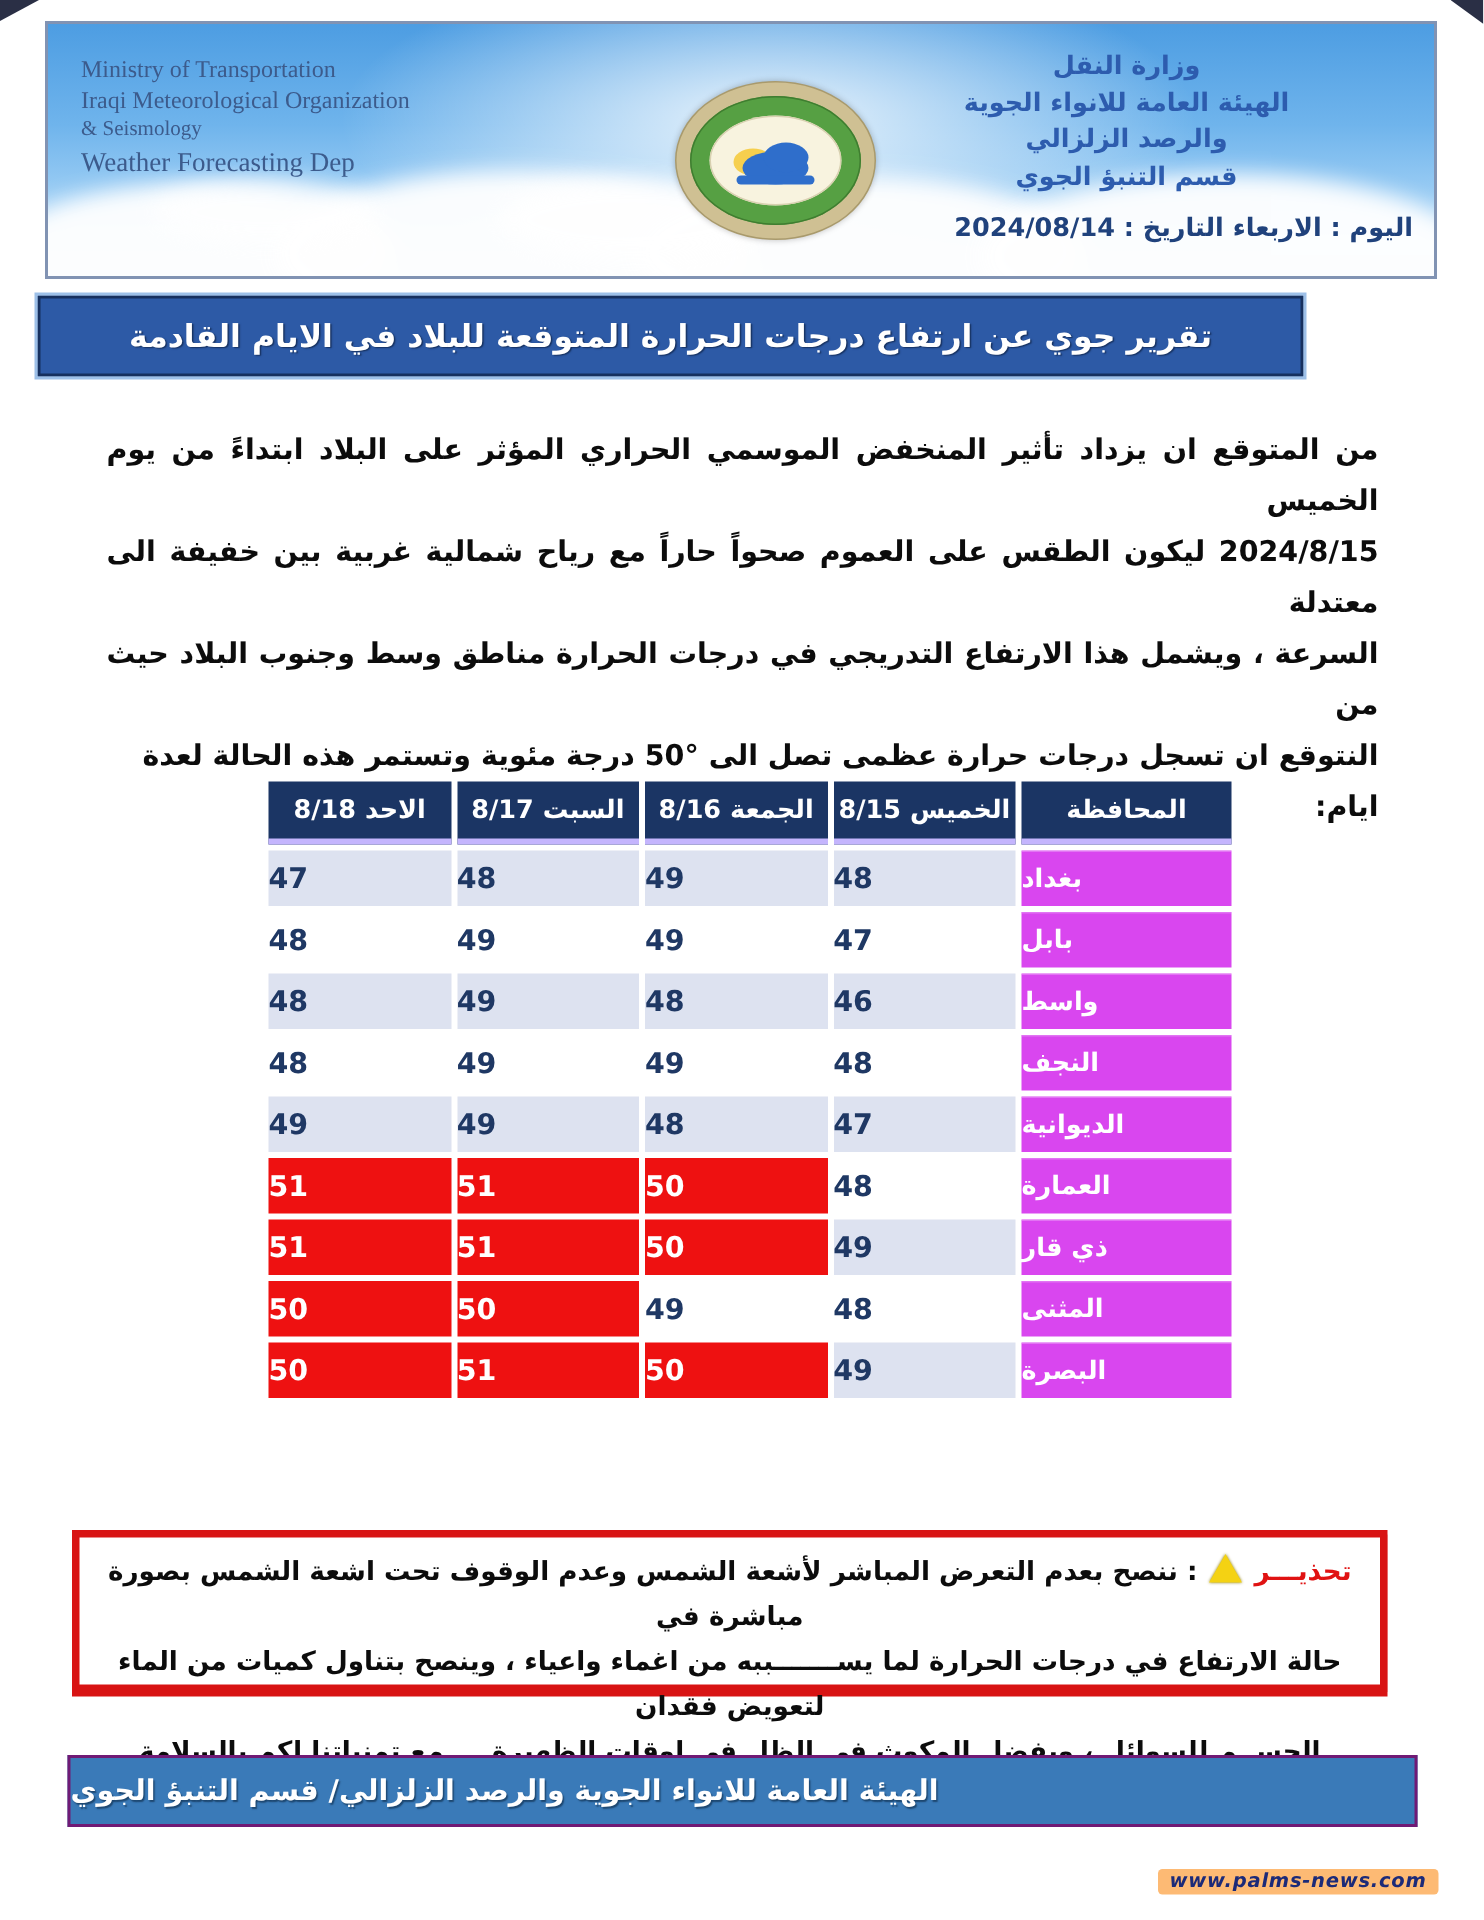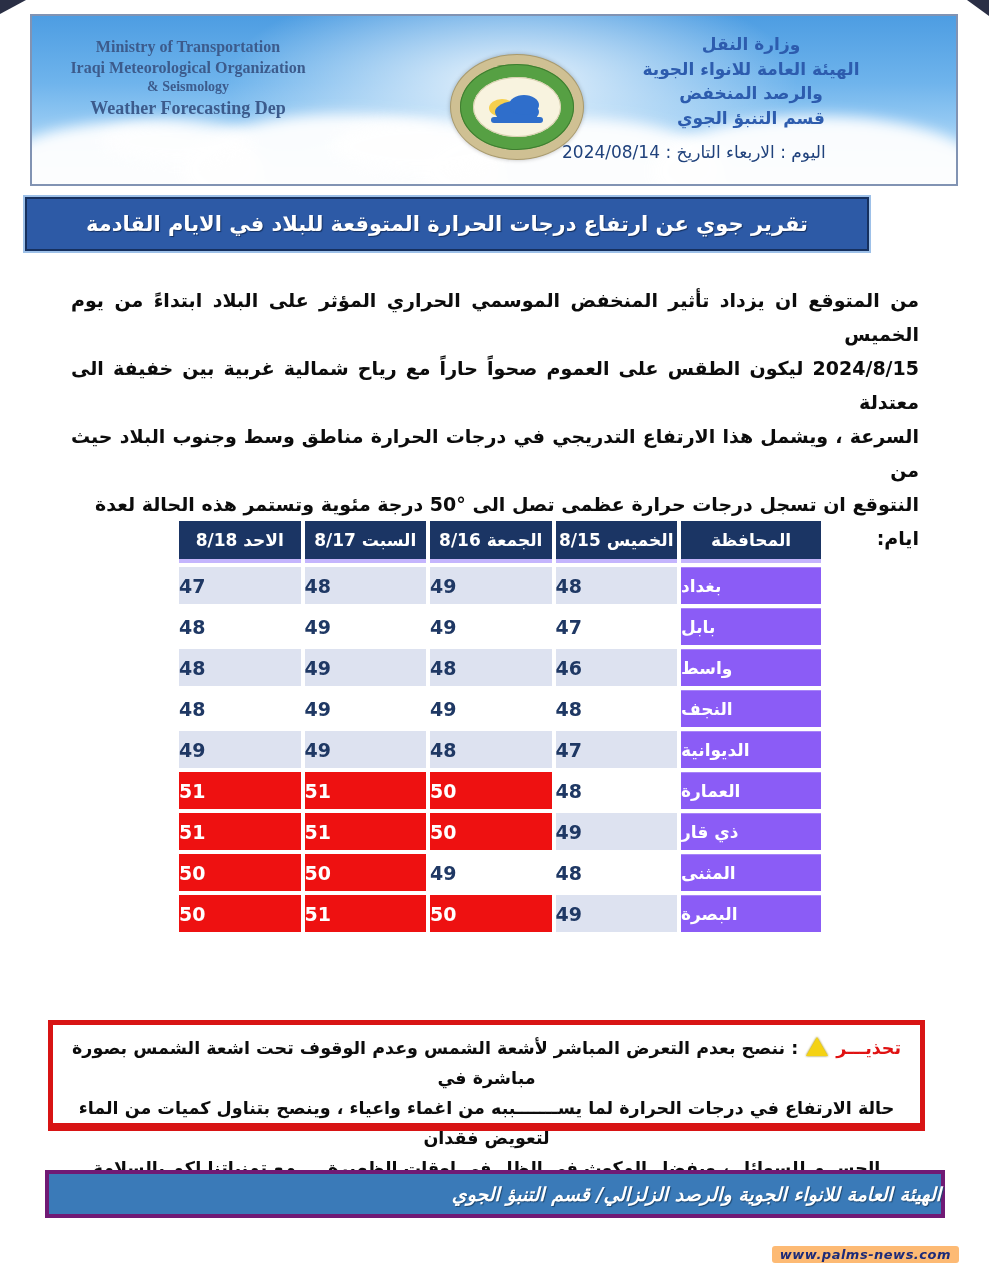--- a/index.html
+++ b/index.html
@@ -29,37 +29,37 @@
   .cloud { position:absolute; background:#ffffff; border-radius:50%; filter:blur(7px); opacity:.95; }
   .c1 { left:-30px; bottom:-28px; width:260px; height:90px; }
   .c2 { left:150px; bottom:-40px; width:320px; height:110px; }
   .c3 { left:390px; bottom:-34px; width:300px; height:100px; }
   .c4 { left:620px; bottom:-42px; width:330px; height:110px; }
   .c5 { left:300px; bottom:10px; width:180px; height:55px; opacity:.8; }
   .c6 { left:70px; bottom:20px; width:150px; height:45px; opacity:.7; }
 
   .hdr-english {
     position:absolute; left:22px; top:20px; width:268px;
-    text-align:center; color:#3c5b8c; font-weight:bold;
+    text-align:left; color:#3c5b8c; font-weight:normal;
     font-family:"Liberation Serif", serif;
     line-height:1.32;
   }
   .hdr-english .l1 { font-size:16px; }
   .hdr-english .l2 { font-size:16px; }
   .hdr-english .l3 { font-size:14px; }
   .hdr-english .l4 { font-size:18px; }
 
   .hdr-arabic {
     position:absolute; right:40px; top:16px; width:330px;
     direction:rtl; text-align:center; color:#2d5cae; font-weight:bold;
     font-size:17px; line-height:1.45;
   }
   .hdr-date {
     position:absolute; right:14px; top:126px; width:380px;
-    direction:rtl; text-align:left; color:#20427c; font-weight:normal; font-size:17px;
+    direction:rtl; text-align:right; color:#20427c; font-weight:bold; font-size:17px;
   }
 
   
   .logo { position:absolute; left:418px; top:38px; width:134px; height:106px;
     background:#cfc093; border-radius:50%; border:1px solid #a99a6c;
     box-shadow:0 0 4px rgba(0,0,0,.25); }
   .logo-green { position:absolute; inset:9px; background:#56a043; border-radius:50%;
     box-shadow:inset 0 0 0 1px #3f7d30; }
   .logo-inner { position:absolute; inset:13px; background:#f8f3df; border-radius:50%;
     box-shadow:inset 0 0 0 1px #d8d0b0; overflow:hidden; }
@@ -96,21 +96,21 @@
     table-layout:fixed;
   }
   .forecast-table col.gov-col { width:140px; }
   .forecast-table th {
     background:#1b3564; color:#ffffff; font-weight:bold; font-size:17px;
     height:42px; text-align:center; vertical-align:middle;
     border-bottom:4px solid #c4b5fd;
   }
   .forecast-table td { height:37px; text-align:left; vertical-align:middle; }
   .forecast-table td.gov {
-    background:#8b5cf6; color:#ffffff; font-weight:bold; font-size:17px;
+    background:#d946ef; color:#ffffff; font-weight:bold; font-size:17px;
     box-shadow:inset 0 1px 0 rgba(255,255,255,.25);
   }
   .forecast-table td.val { background:#ffffff; color:#1f3864; font-weight:bold; font-size:19px; }
   .forecast-table td.val.alt { background:#dde2f0; }
   .forecast-table td.val.hot { background:#ee1111; color:#ffffff; }
 
   
   .warning-box {
     position:absolute; left:48px; top:1020px; width:877px; height:108px;
     border:5px solid #d81414; background:#ffffff;
@@ -123,25 +123,24 @@
   .warning-tri {
     display:inline-block; width:0; height:0; margin:0 8px -2px 8px;
     border-left:11px solid transparent; border-right:11px solid transparent;
     border-bottom:19px solid #f4d213;
     filter:drop-shadow(0 0 1px #8a7a00);
   }
 
   
   .footer-bar {
     position:absolute; left:45px; top:1170px; width:900px; height:48px;
-    background:#3a7ab8; border:4px solid #701a75;
-    display:flex; align-items:center; justify-content:flex-start;
+    background:#3a7ab8; border:2px solid #701a75;
+    display:flex; align-items:center; justify-content:flex-end;
     color:#ffffff; font-weight:bold; font-size:19px; direction:rtl;
     text-shadow:1px 1px 1px #1d4770;
-    font-style:italic;
   }
 
   
   .site-badge {
     position:absolute; right:30px; top:1246px;
     background:#fdba74; border-radius:3px; padding:1px 8px;
     color:#1c2a78; font-weight:bold; font-style:italic; font-size:13px;
     letter-spacing:.5px;
   }
 </style>
@@ -175,21 +174,21 @@
           <div class="logo-cloud1"></div>
           <div class="logo-cloud2"></div>
           <div class="logo-base"></div>
         </div>
       </div>
     </div>
 
     <div class="hdr-arabic">
       <div>وزارة النقل</div>
       <div>الهيئة العامة للانواء الجوية</div>
-      <div>والرصد المنخفض</div>
+      <div>والرصد الزلزالي</div>
       <div>قسم التنبؤ الجوي</div>
     </div>
 
     <div class="hdr-date">اليوم : الاربعاء    التاريخ : 2024/08/14</div>
   </div>
 
   <div class="title-bar">
     <span>تقرير جوي عن ارتفاع درجات الحرارة المتوقعة للبلاد في الايام القادمة</span>
   </div>
 

